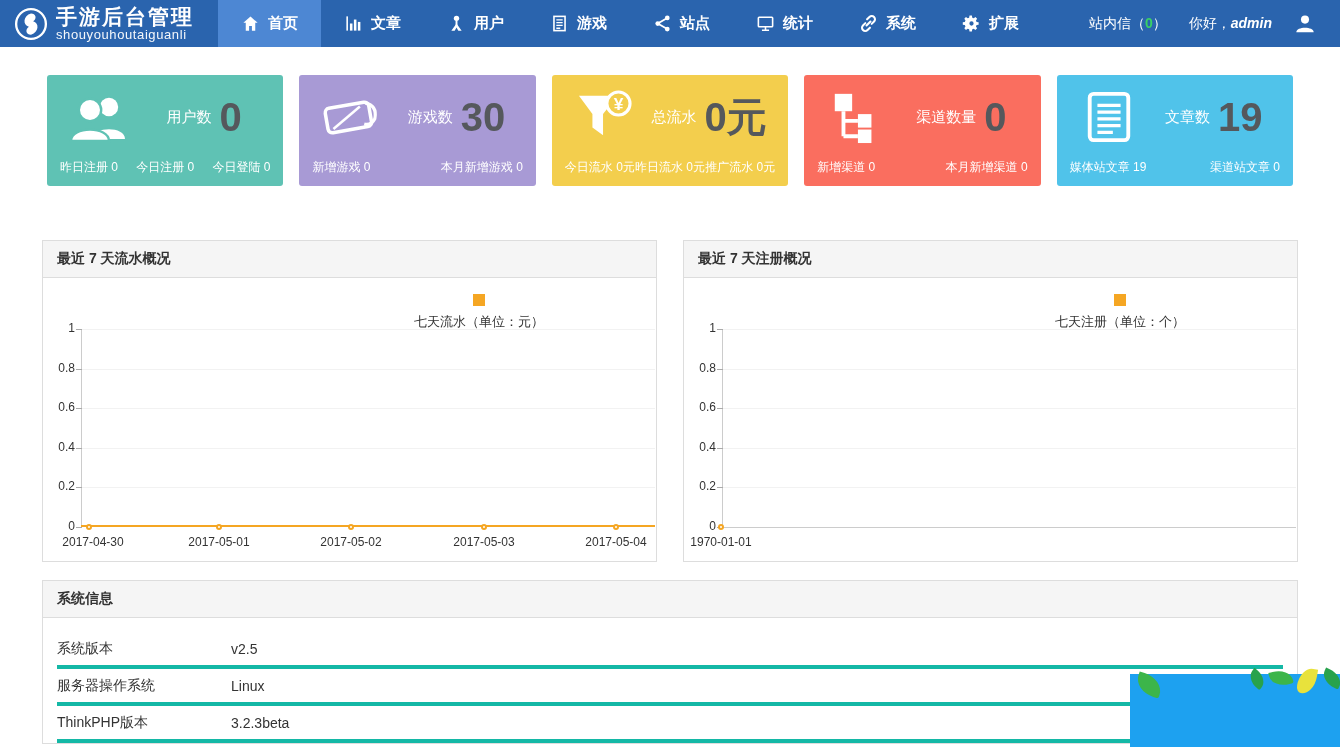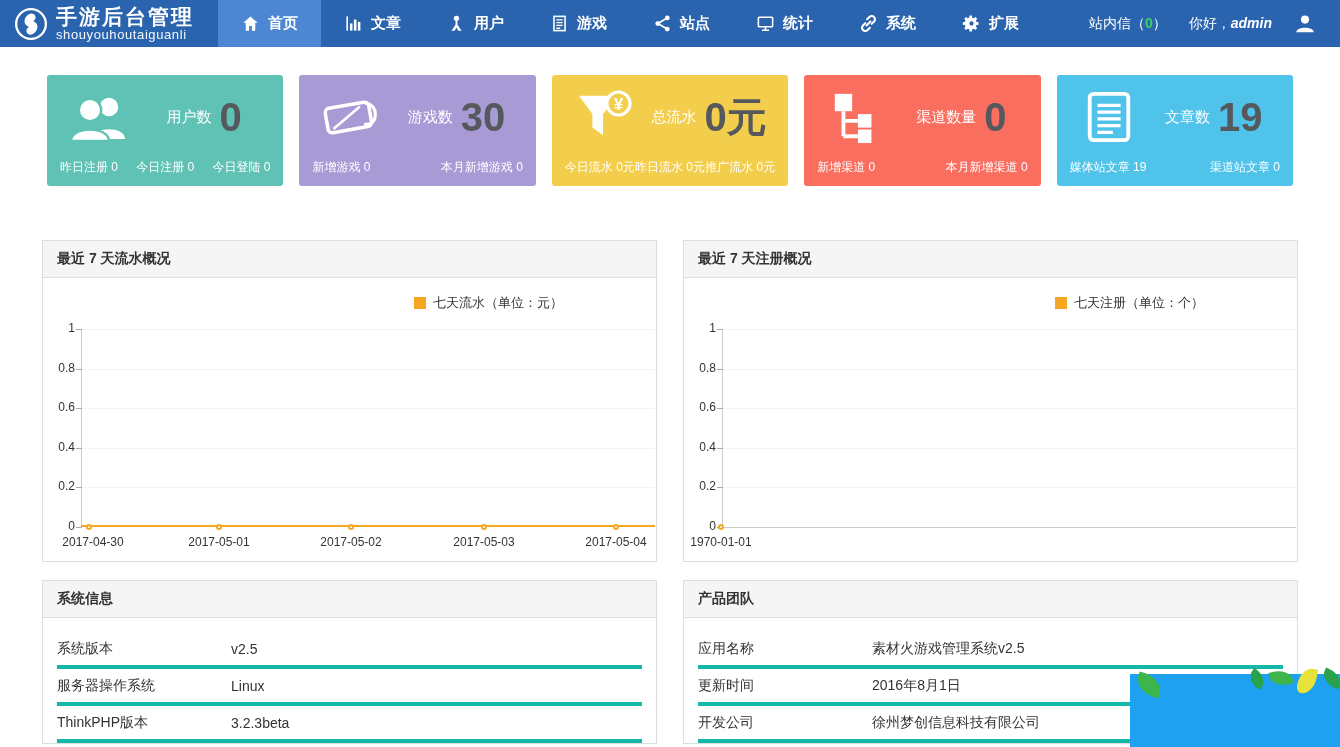--- a/index.html
+++ b/index.html
@@ -40,21 +40,21 @@
   
   .charts { display:flex; gap:26px; padding:54px 42px 0; }
   .infos  { display:flex; gap:26px; padding:18px 42px 0; }
   .panel { flex:1; border:1px solid #ddd; background:#fff; }
   .panel-h { background:#f5f5f5; border-bottom:1px solid #ddd; padding:9px 14px;
     font-size:14px; font-weight:bold; color:#333; }
 
   
   .chart-body { position:relative; height:283px; }
   .legend { position:absolute; top:16px; left:371px; display:flex; align-items:center;
-    gap:7px; font-size:13px; color:#333; cursor:pointer; }
+    gap:7px; font-size:13px; color:#333; cursor:pointer;flex-direction:column; }
   .lsq { width:12px; height:12px; display:inline-block; }
   .yaxis { position:absolute; left:38px; top:51px; width:1px; height:198px; background:#ccc; }
   .ytick { position:absolute; left:33px; width:6px; height:1px; background:#aaa; }
   .ylab { position:absolute; left:0; width:32px; text-align:right; font-size:12px; color:#333; }
   .grid { position:absolute; left:39px; right:1px; height:1px; background:#f2f2f2; }
   .xline { position:absolute; left:38px; right:1px; top:247px; height:2px; }
   .xaxis-gray { position:absolute; left:38px; right:1px; top:249px; height:1px; background:#ccc; }
   .marker { position:absolute; top:249px; width:6px; height:6px; border:2px solid #f5a623;
     border-radius:50%; background:#fff; transform:translate(-50%,-50%); }
   .xlab { position:absolute; top:257px; transform:translateX(-50%); font-size:12px;
@@ -378,37 +378,20 @@
         <span class="ilabel">服务器操作系统</span>
         <span>Linux</span>
       </div>
       <div class="info-row">
         <span class="ilabel">ThinkPHP版本</span>
         <span>3.2.3beta</span>
       </div>
     </div>
   </section>
 
-  <section class="panel">
-    <div class="panel-h">产品团队</div>
-    <div class="info-body">
-      <div class="info-row">
-        <span class="ilabel">应用名称</span>
-        <span>素材火游戏管理系统v2.5</span>
-      </div>
-      <div class="info-row">
-        <span class="ilabel">更新时间</span>
-        <span>2016年8月1日</span>
-      </div>
-      <div class="info-row">
-        <span class="ilabel">开发公司</span>
-        <span>徐州梦创信息科技有限公司</span>
-      </div>
-    </div>
-  </section>
 </div>
 
 <div class="promo" style="background-color: rgb(29, 161, 240);">
   <div class="leaf" style="left: 6px; top: 1px; width: 26px; height: 20px; border-radius: 0px 80% 10%; transform: rotate(18deg); background-color: rgb(60, 181, 74);"></div>
   <div class="leaf" style="left: 118px; top: -2px; width: 18px; height: 14px; border-radius: 0px 80% 10%; transform: rotate(40deg); background-color: rgb(40, 162, 76);"></div>
   <div class="leaf" style="left: 140px; top: -4px; width: 22px; height: 16px; border-radius: 0px 80% 10%; transform: rotate(-15deg); background-color: rgb(60, 181, 74);"></div>
   <div class="leaf" style="left: 168px; top: -6px; width: 18px; height: 26px; border-radius: 80% 0px 80% 30%; transform: rotate(10deg); background-color: rgb(232, 226, 60);"></div>
   <div class="leaf" style="left: 192px; top: -3px; width: 20px; height: 15px; border-radius: 0px 80% 10%; transform: rotate(25deg); background-color: rgb(40, 162, 76);"></div>
 </div>
 

